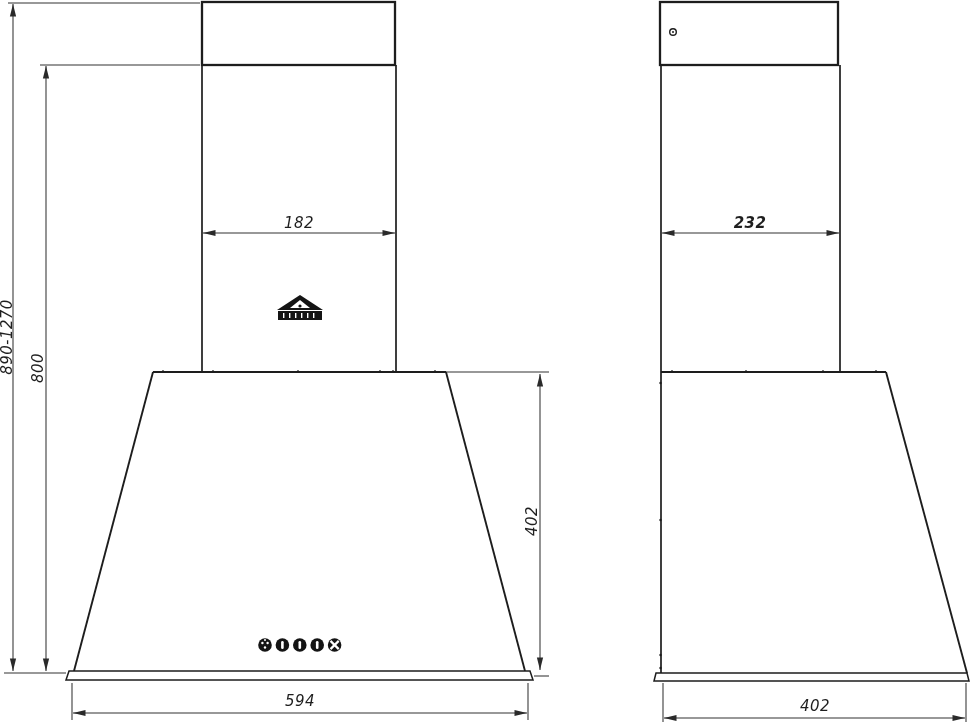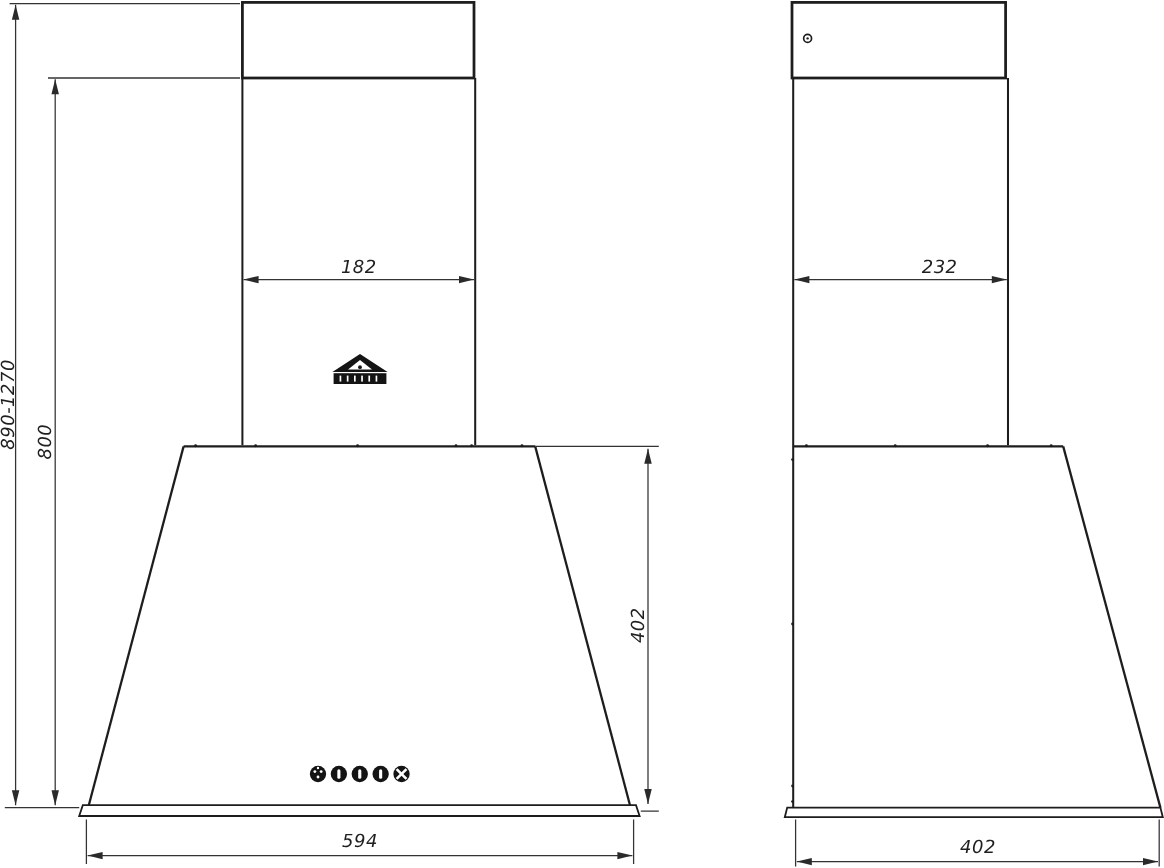--- a/index.html
+++ b/index.html
@@ -170,16 +170,16 @@
       <line x1="662" y1="233" x2="839" y2="233" marker-start="url(#arr)" marker-end="url(#arr)"></line>
       <line x1="664" y1="718" x2="965" y2="718" marker-start="url(#arr)" marker-end="url(#arr)"></line>
     </g>
   </svg>
 
   <div class="dim-label vertical" style="left:7px;  top:337px;">890-1270</div>
   <div class="dim-label vertical" style="left:38px; top:368px;">800</div>
   <div class="dim-label" style="left:299px; top:223px;">182</div>
   <div class="dim-label vertical" style="left:532px; top:521px;">402</div>
   <div class="dim-label" style="left:300px; top:701px;font-style:italic;">594</div>
-  <div class="dim-label" style="left:783px; top:223px;">232</div>
+  <div class="dim-label" style="left:750px; top:223px;font-weight:bold;">232</div>
   <div class="dim-label" style="left:815px; top:706px;">402</div>
 
 </div>
 
 </body></html>

